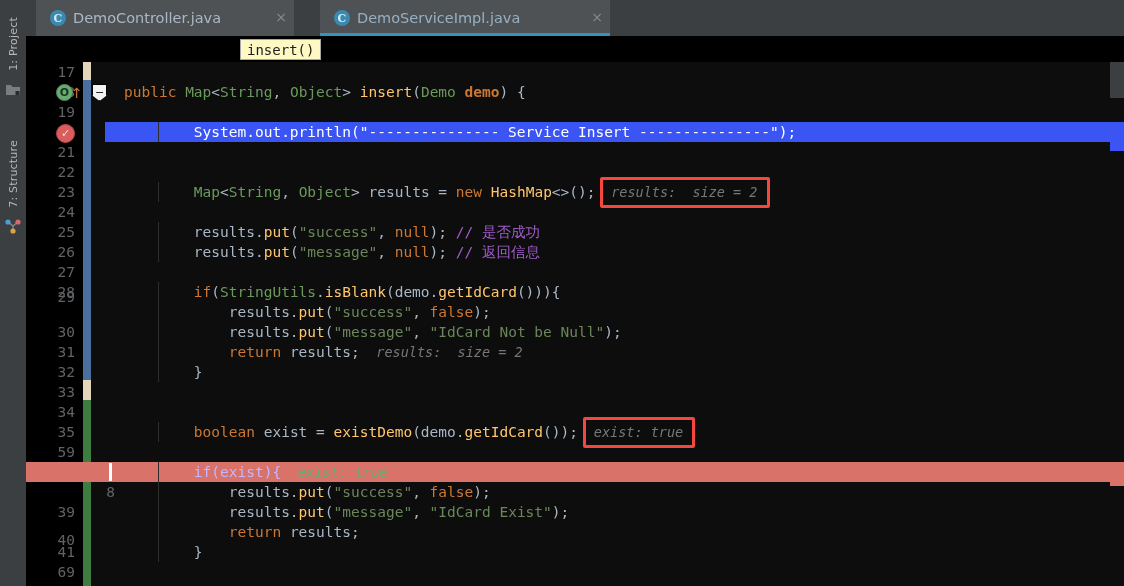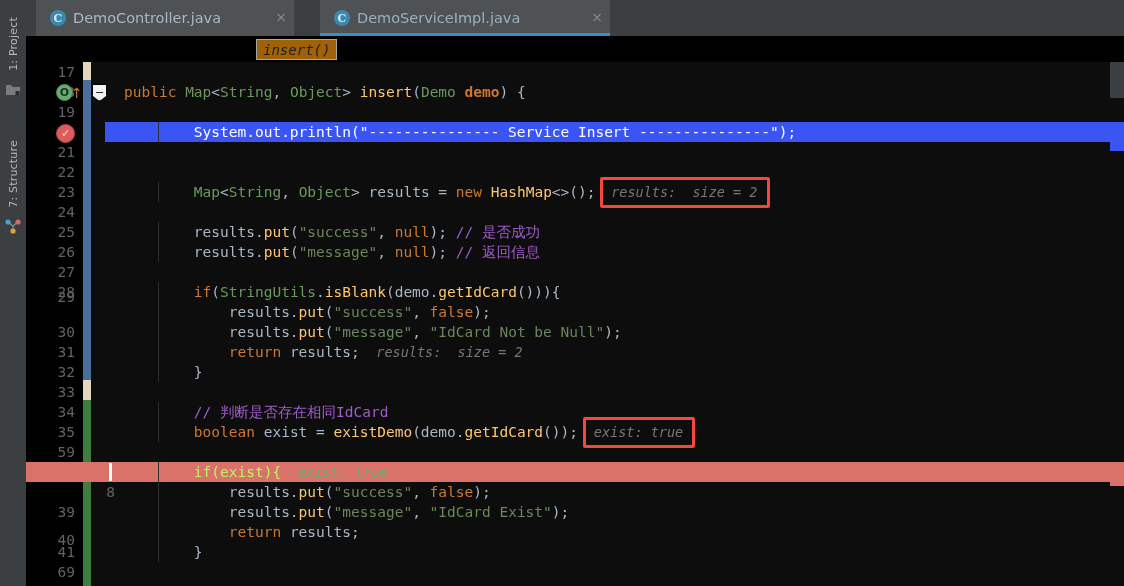--- a/index.html
+++ b/index.html
@@ -67,21 +67,21 @@
     position:absolute;left:26px;top:36px;width:1098px;height:26px;
     background:#000;
   }
   .crumb{
     position:absolute;top:3px;height:21px;box-sizing:border-box;
     display:flex;align-items:center;padding:0 6px;
     font-family:"DejaVu Sans Mono","Liberation Mono",monospace;
     font-size:14px;color:#1d1d1d;border:1px solid #a7a7a7;
   }
   #crumb-class{left:70px;background:#f2f2f2;}
-  #crumb-method{left:230px;background:#a16207;font-style:italic;}
+  #crumb-method{left:214px;background:#fef9c3;}
 
   
   .editor{
     position:absolute;left:26px;top:62px;width:1098px;height:524px;
     background:#0d0d0d;overflow:hidden;
   }
   .gutter{
     position:absolute;left:0;top:0;width:57px;height:524px;
     background:#000;
   }
@@ -116,21 +116,21 @@
 
   
   .kw{color:#cc7832;}
   .kw2{color:#cc7832;font-weight:bold;}
   .cls{color:#6a9a5b;}
   .fn{color:#ffc66d;}
   .str{color:#6a8759;}
   .cmt{color:#a15ccc;}
   .pln{color:#a9b7c6;}
   .onblue{color:#ffffff;}
-  .onexec{color:#bef264;margin-top:12px;}
+  .onexec{color:#c4b5fd;margin-top:12px;}
 
   
   .hint{
     color:#777777;font-style:italic;
     font-family:"DejaVu Sans Mono","Liberation Mono",monospace;
     font-size:13.5px;
   }
   .hint.green{color:#6aab73;}
   .hintbox{
     position:absolute;box-sizing:border-box;
@@ -308,21 +308,20 @@
         <div class="row" style="position: absolute; top: 140px; left: 0px; right: 0px;"><span class="code"></span></div>
         <div class="row" style="position: absolute; top: 160px; left: 0px; right: 0px;"><div class="guide" style="left: 52.8px;"></div><span class="code"><span class="pln">        results.</span><span class="fn">put</span><span class="pln">(</span><span class="str">"success"</span><span class="pln">, </span><span class="kw">null</span><span class="pln">); </span><span class="cmt">// 是否成功</span></span></div>
         <div class="row" style="position: absolute; top: 180px; left: 0px; right: 0px;"><div class="guide" style="left: 52.8px;"></div><span class="code"><span class="pln">        results.</span><span class="fn">put</span><span class="pln">(</span><span class="str">"message"</span><span class="pln">, </span><span class="kw">null</span><span class="pln">); </span><span class="cmt">// 返回信息</span></span></div>
         <div class="row" style="position: absolute; top: 200px; left: 0px; right: 0px;"><span class="code"></span></div>
         <div class="row" style="position: absolute; top: 220px; left: 0px; right: 0px;"><div class="guide" style="left: 52.8px;"></div><span class="code"><span class="pln">        </span><span class="kw">if</span><span class="pln">(</span><span class="cls">StringUtils</span><span class="pln">.</span><span class="fn">isBlank</span><span class="pln">(demo.</span><span class="fn">getIdCard</span><span class="pln">())){</span></span></div>
         <div class="row" style="position: absolute; top: 240px; left: 0px; right: 0px;"><div class="guide" style="left: 52.8px;"></div><span class="code"><span class="pln">            results.</span><span class="fn">put</span><span class="pln">(</span><span class="str">"success"</span><span class="pln">, </span><span class="kw">false</span><span class="pln">);</span></span></div>
         <div class="row" style="position: absolute; top: 260px; left: 0px; right: 0px;"><div class="guide" style="left: 52.8px;"></div><span class="code"><span class="pln">            results.</span><span class="fn">put</span><span class="pln">(</span><span class="str">"message"</span><span class="pln">, </span><span class="str">"IdCard Not be Null"</span><span class="pln">);</span></span></div>
         <div class="row" style="position: absolute; top: 280px; left: 0px; right: 0px;"><div class="guide" style="left: 52.8px;"></div><span class="code"><span class="pln">            </span><span class="kw">return</span><span class="pln"> </span><span class="pln">results</span><span class="pln">;</span></span><span class="hint" style="position: absolute; left: 271.3px; top: 0px;">results:  size = 2</span></div>
         <div class="row" style="position: absolute; top: 300px; left: 0px; right: 0px;"><div class="guide" style="left: 52.8px;"></div><span class="code"><span class="pln">        }</span></span></div>
         <div class="row" style="position: absolute; top: 320px; left: 0px; right: 0px;"><span class="code"></span></div>
-        <div class="row" style="position: absolute; top: 340px; left: 0px; right: 0px;"><div class="guide" style="left: 52.8px;"></div><span class="code"><span class="cmt">        // 判断是否存在相同IdCard</span></span></div>
         <div class="row" style="position: absolute; top: 360px; left: 0px; right: 0px;"><div class="guide" style="left: 52.8px;"></div><span class="code"><span class="pln">        </span><span class="kw">boolean</span><span class="pln"> </span><span class="pln">exist</span><span class="pln"> = </span><span class="fn">existDemo</span><span class="pln">(demo.</span><span class="fn">getIdCard</span><span class="pln">());</span></span><span class="hint" style="position: absolute; left: 488.8px; top: 0px;">exist: true</span></div>
         <div class="row" style="position: absolute; top: 380px; left: 0px; right: 0px;"><span class="code"></span></div>
         <div class="row" style="position: absolute; top: 400px; left: 0px; right: 0px;"><div class="hl-exec"></div><div class="execcaret"></div><div class="guide" style="left: 52.8px;"></div><span class="code"><span class="onexec">        if(exist){</span></span><span class="hint green" style="position: absolute; left: 193px; top: 0px;">exist: true</span></div>
         <div class="row" style="position: absolute; top: 420px; left: 0px; right: 0px;"><div class="guide" style="left: 52.8px;"></div><span class="code"><span class="pln">            results.</span><span class="fn">put</span><span class="pln">(</span><span class="str">"success"</span><span class="pln">, </span><span class="kw">false</span><span class="pln">);</span></span></div>
         <div class="row" style="position: absolute; top: 440px; left: 0px; right: 0px;"><div class="guide" style="left: 52.8px;"></div><span class="code"><span class="pln">            results.</span><span class="fn">put</span><span class="pln">(</span><span class="str">"message"</span><span class="pln">, </span><span class="str">"IdCard Exist"</span><span class="pln">);</span></span></div>
         <div class="row" style="position: absolute; top: 460px; left: 0px; right: 0px;"><div class="guide" style="left: 52.8px;"></div><span class="code"><span class="pln">            </span><span class="kw">return</span><span class="pln"> </span><span class="pln">results</span><span class="pln">;</span></span></div>
         <div class="row" style="position: absolute; top: 480px; left: 0px; right: 0px;"><div class="guide" style="left: 52.8px;"></div><span class="code"><span class="pln">        }</span></span></div>
         <div class="row" style="position: absolute; top: 500px; left: 0px; right: 0px;"><span class="code"></span></div>
       </div>
     <div id="overlays">

